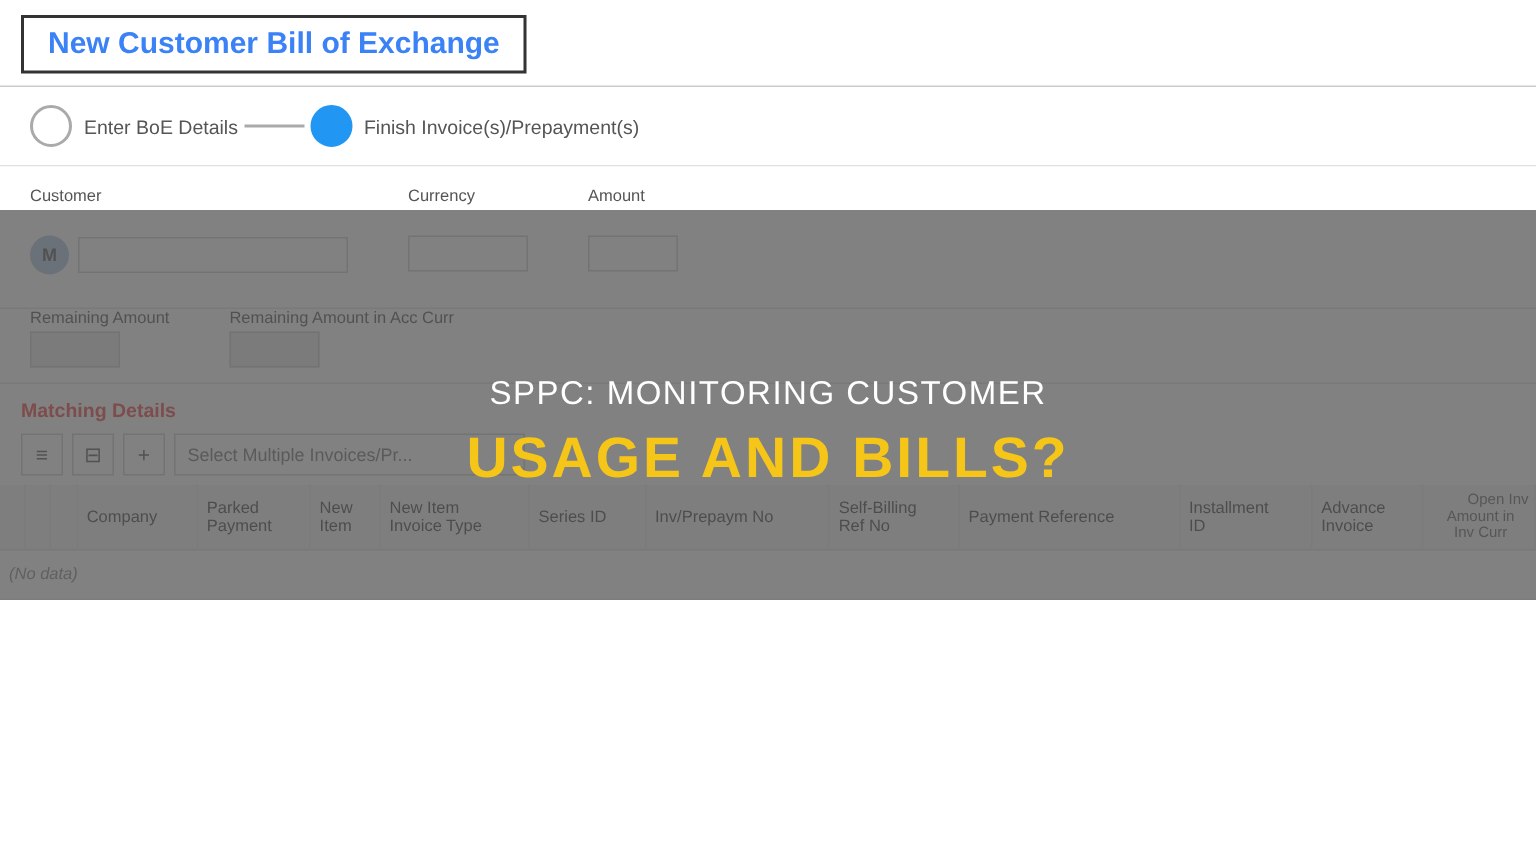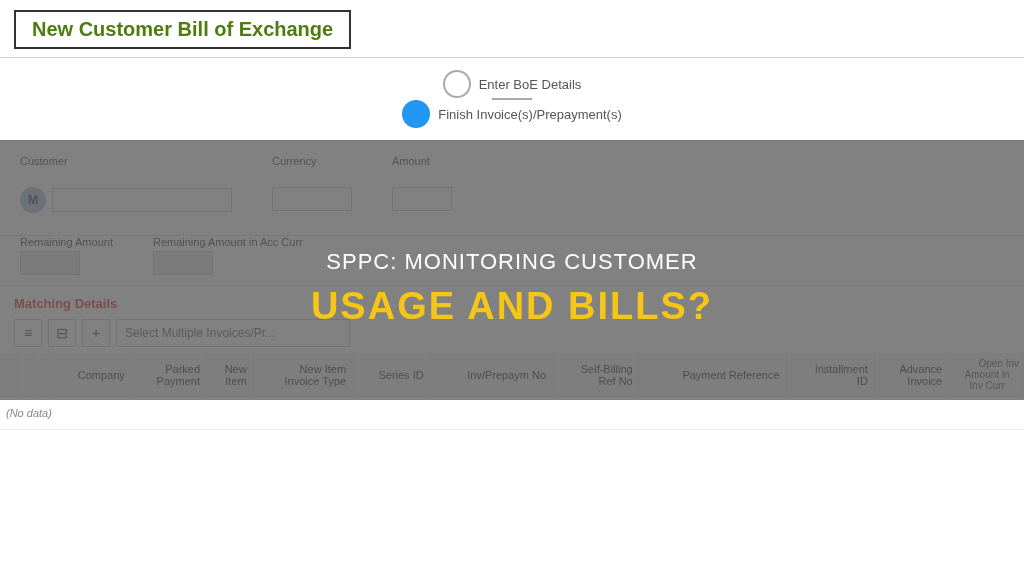--- a/index.html
+++ b/index.html
@@ -28,32 +28,31 @@
       border-bottom: 1px solid #ccc;
       background: #fff;
     }
 
     .page-title-box {
       border: 2px solid #333;
       display: inline-block;
       padding: 6px 16px;
       font-size: 20px;
       font-weight: bold;
-      color: #4d7c0f;
+      color: #3b82f6;
     }
 
     
     .wizard-steps {
       display: flex;
       align-items: center;
       padding: 12px 20px;
       background: #fff;
       border-bottom: 1px solid #e0e0e0;
       gap: 0;
-      flex-direction: column;
     }
 
     .step {
       display: flex;
       align-items: center;
       gap: 8px;
     }
 
     .step-circle {
       width: 28px;
@@ -223,21 +222,21 @@
       font-size: 11px;
     }
 
     table thead tr {
       background: #f5f5f5;
       border-bottom: 1px solid #ddd;
     }
 
     table thead th {
       padding: 5px 6px;
-      text-align: right;
+      text-align: left;
       color: #444;
       font-weight: normal;
       border-right: 1px solid #e8e8e8;
       white-space: nowrap;
     }
 
     table thead th.right-align {
       text-align: right;
     }
 

